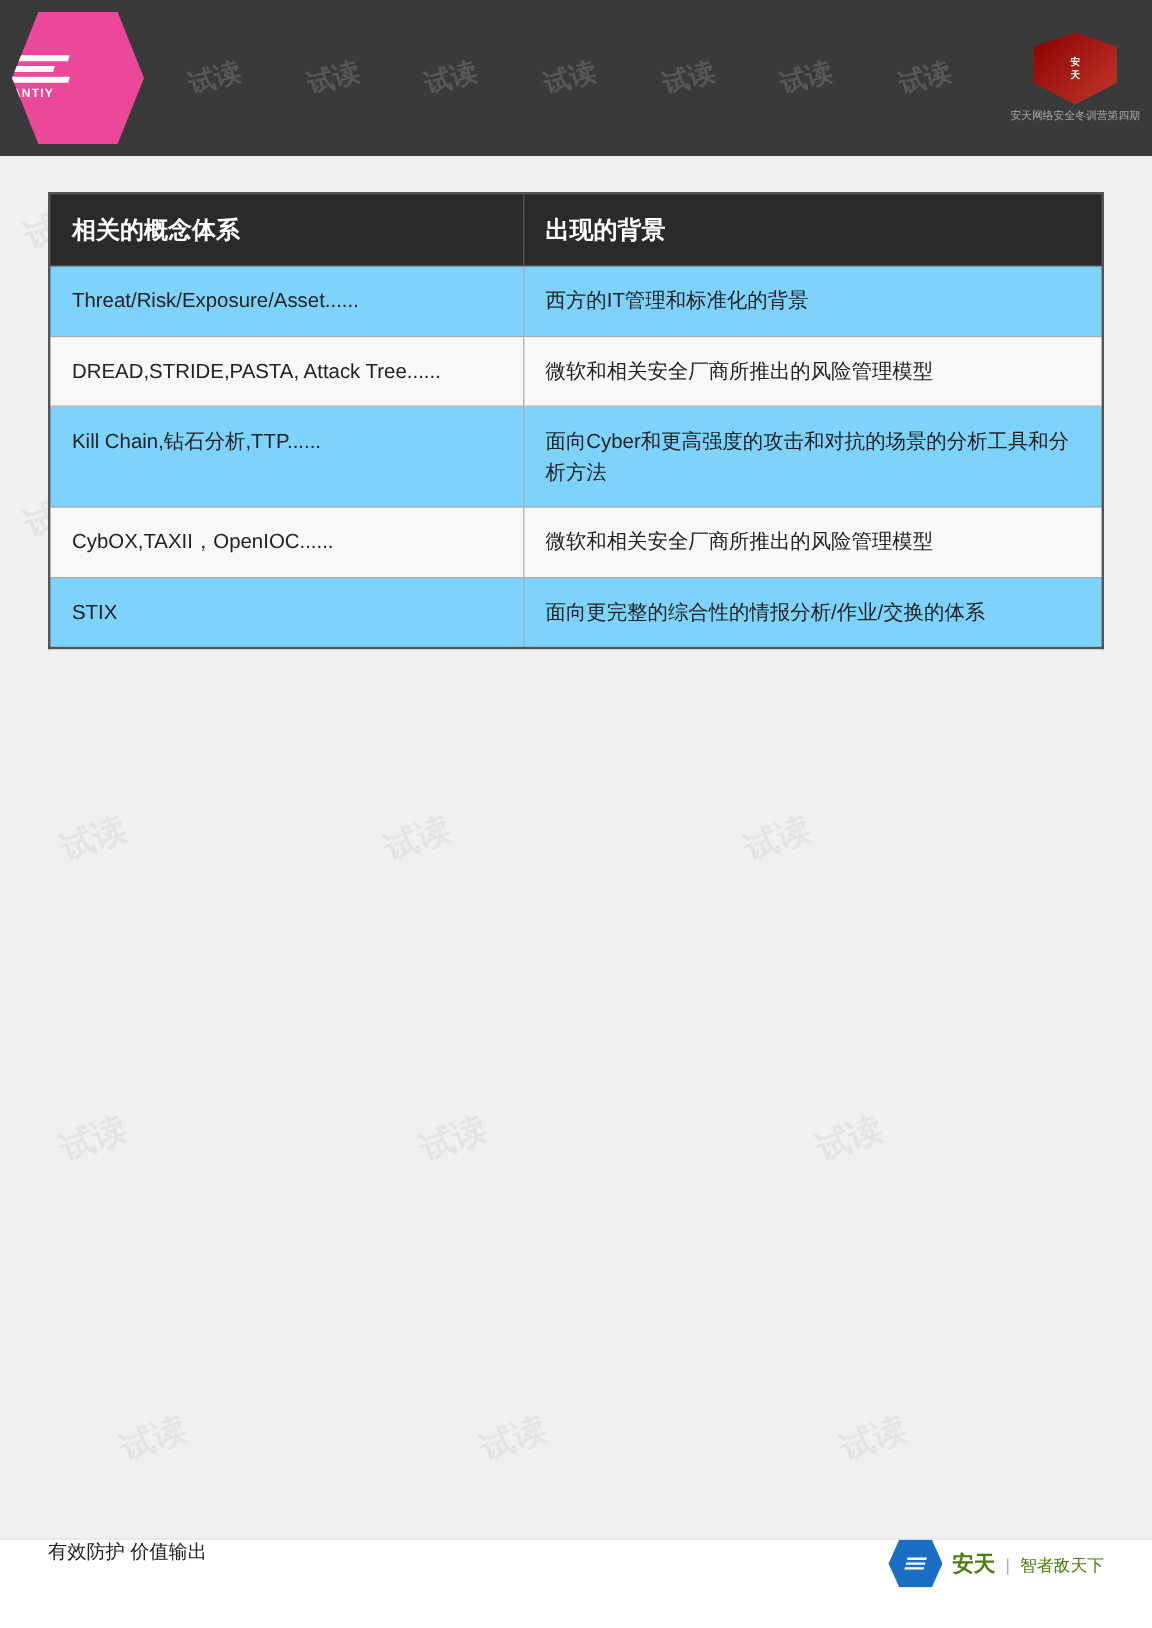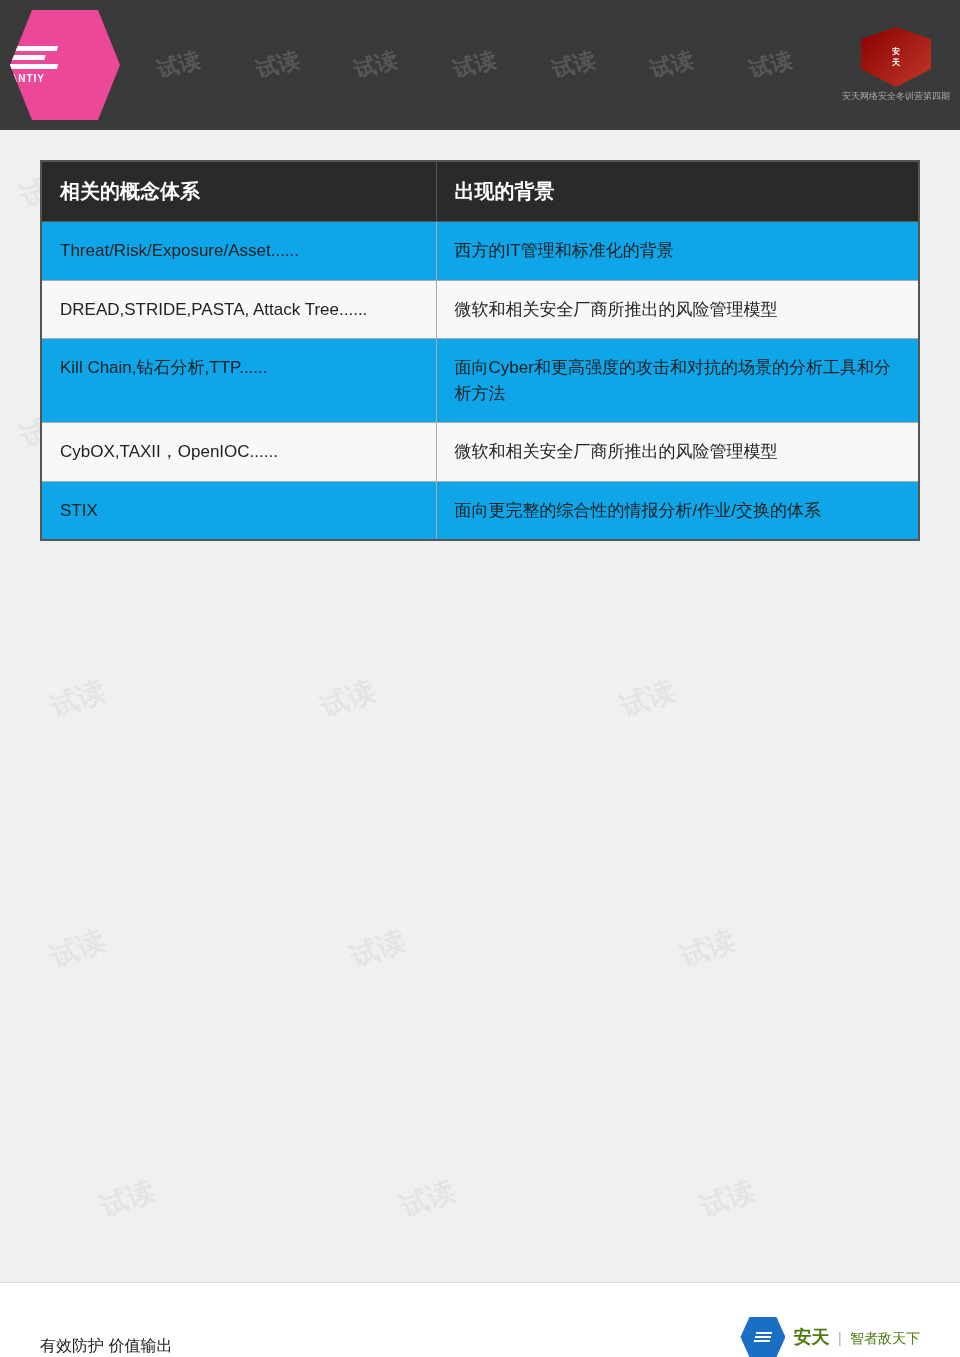--- a/index.html
+++ b/index.html
@@ -161,21 +161,21 @@
       font-size: 20px;
       font-weight: bold;
       text-align: left;
       border: 1px solid #555;
     }
 
     .concept-table td {
       padding: 16px 18px;
       border: 1px solid #aaa;
       vertical-align: top;
-      background: #0ea5e9;
+      background: #7dd3fc;
       font-size: 17px;
       color: #222;
       line-height: 1.5;
     }
 
     .concept-table tr:nth-child(even) td {
       background: #f8f8f8;
     }
 
     .col-left { width: 45%; }
@@ -183,21 +183,21 @@
 
     
     .footer {
       position: absolute;
       bottom: 0;
       left: 0;
       right: 0;
       height: 75px;
       background: white;
       display: flex;
-      align-items: flex-end;
+      align-items: flex-start;
       justify-content: space-between;
       padding: 0 40px;
       border-top: 1px solid #ddd;
       z-index: 2;
     }
 
     .footer-left-text {
       font-size: 16px;
       color: #222;
       font-weight: 500;

